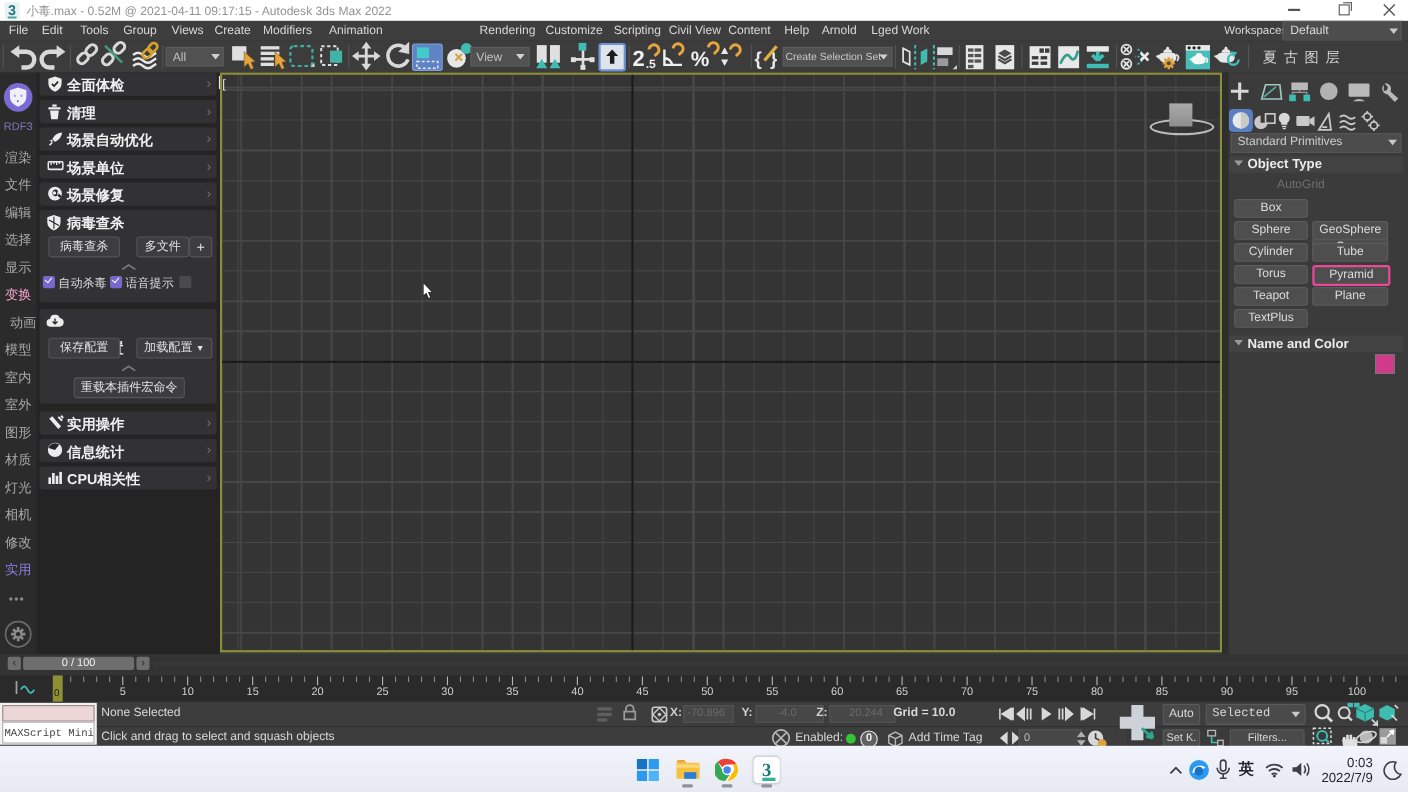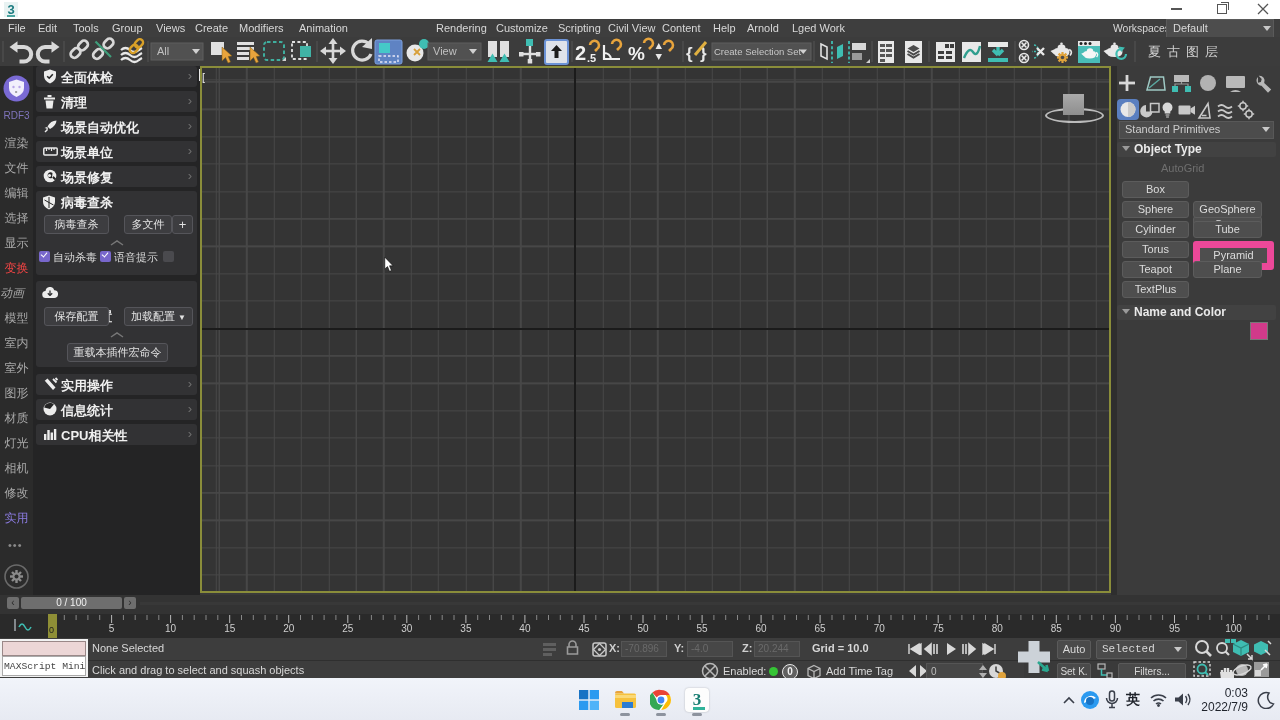--- a/index.html
+++ b/index.html
@@ -18,20 +18,21 @@
 </style>
 </head>
 <body>
 
 <div class="abs" style="left:0;top:0;width:1280px;height:19px;background:#ffffff;">
   <svg class="abs" style="left:4px;top:2px" width="14" height="15" viewBox="0 0 14 15">
     <rect x="0" y="0" width="14" height="15" fill="#e8f2f2"></rect>
     <text x="7" y="12" font-size="13" font-weight="bold" fill="#1b7b80" text-anchor="middle" font-family="Liberation Sans">3</text>
     <rect x="3" y="13" width="8" height="2" fill="#4aa5a0"></rect>
   </svg>
+  <div class="abs" style="left:24px;top:3px;font-size:11px;color:#929292;">小毒.max - 0.52M @ 2021-04-11 09:17:15 - Autodesk 3ds Max 2022</div>
   <div class="abs" style="left:1171px;top:8px;width:11px;height:1.5px;background:#555;"></div>
   <div class="abs" style="left:1217px;top:4px;width:8px;height:8px;border:1.2px solid #555;"></div>
   <div class="abs" style="left:1221px;top:2px;width:7px;height:7px;border:1.2px solid #555;border-left:none;border-bottom:none;"></div>
   <svg class="abs" style="left:1256px;top:2px" width="14" height="14">
       <path d="M2 2 L12 12 M12 2 L2 12" stroke="#555" stroke-width="1.3"></path>
     </svg>
 </div>
 
 <div class="abs" style="left:0;top:19px;width:1280px;height:18px;background:#3e3e3e;border-bottom:1px solid #2e2e2e;">
   <div class="abs" id="menuitems" style="left:0;top:3px;font-size:11px;color:#d8d8d8;white-space:nowrap;">
@@ -279,22 +280,22 @@
       <circle cx="16.5" cy="12" r="1.2" fill="#b9a8e8"></circle>
     <path d="M12.5 16 l2 1 l-2 1 z" fill="#555"></path>
   </svg>
   <div id="tablabels">
       <div style="position:absolute;left:0;top:44px;width:33px;text-align:center;font-size:10px;color:#7f74bc;">RDF3</div>
       <div style="position:absolute;left:0;top:69px;width:33px;text-align:center;font-size:12px;color:#a8a8a8;">渲染</div>
       <div style="position:absolute;left:0;top:94px;width:33px;text-align:center;font-size:12px;color:#a8a8a8;">文件</div>
       <div style="position:absolute;left:0;top:119px;width:33px;text-align:center;font-size:12px;color:#a8a8a8;">编辑</div>
       <div style="position:absolute;left:0;top:144px;width:33px;text-align:center;font-size:12px;color:#a8a8a8;">选择</div>
       <div style="position:absolute;left:0;top:169px;width:33px;text-align:center;font-size:12px;color:#a8a8a8;">显示</div>
-      <div style="position:absolute;left:0;top:194px;width:33px;text-align:center;font-size:12px;color:#ef4444;">变换</div>
-      <div style="position:absolute;left:0;top:219px;width:33px;text-align:left;font-size:12px;color:#a8a8a8;font-style:italic;">动画</div>
+      <div style="position:absolute;left:0;top:194px;width:33px;text-align:center;font-size:12px;color:#f9a8d4;">变换</div>
+      <div style="position:absolute;left:0;top:219px;width:33px;text-align:right;font-size:12px;color:#a8a8a8;">动画</div>
       <div style="position:absolute;left:0;top:244px;width:33px;text-align:center;font-size:12px;color:#a8a8a8;">模型</div>
       <div style="position:absolute;left:0;top:269px;width:33px;text-align:center;font-size:12px;color:#a8a8a8;">室内</div>
       <div style="position:absolute;left:0;top:294px;width:33px;text-align:center;font-size:12px;color:#a8a8a8;">室外</div>
       <div style="position:absolute;left:0;top:319px;width:33px;text-align:center;font-size:12px;color:#a8a8a8;">图形</div>
       <div style="position:absolute;left:0;top:344px;width:33px;text-align:center;font-size:12px;color:#a8a8a8;">材质</div>
       <div style="position:absolute;left:0;top:369px;width:33px;text-align:center;font-size:12px;color:#a8a8a8;">灯光</div>
       <div style="position:absolute;left:0;top:394px;width:33px;text-align:center;font-size:12px;color:#a8a8a8;">相机</div>
       <div style="position:absolute;left:0;top:419px;width:33px;text-align:center;font-size:12px;color:#a8a8a8;">修改</div>
       <div style="position:absolute;left:0;top:444px;width:33px;text-align:center;font-size:12px;color:#8d7de4;">实用</div>
     </div>
@@ -528,21 +529,21 @@
   </div>
   <div class="abs" style="left:50px;top:96px;font-size:11px;color:#6f6f6f;">AutoGrid</div>
   <div id="otbtns">
       <div style="position:absolute;left:11px;top:115px;width:65px;height:15px;background:#4e4e4e;border:1px solid #5c5c5c;border-radius:3px;color:#dcdcdc;font-size:11px;text-align:center;line-height:15px;">Box</div>
       <div style="position:absolute;left:82px;top:115px;width:67px;height:15px;background:#4e4e4e;border:1px solid #5c5c5c;border-radius:3px;color:#dcdcdc;font-size:11px;text-align:center;line-height:15px;margin-top:35px;">Cone</div>
       <div style="position:absolute;left:11px;top:135px;width:65px;height:15px;background:#4e4e4e;border:1px solid #5c5c5c;border-radius:3px;color:#dcdcdc;font-size:11px;text-align:center;line-height:15px;">Sphere</div>
       <div style="position:absolute;left:82px;top:135px;width:67px;height:15px;background:#4e4e4e;border:1px solid #5c5c5c;border-radius:3px;color:#dcdcdc;font-size:11px;text-align:center;line-height:15px;">GeoSphere</div>
       <div style="position:absolute;left:11px;top:155px;width:65px;height:15px;background:#4e4e4e;border:1px solid #5c5c5c;border-radius:3px;color:#dcdcdc;font-size:11px;text-align:center;line-height:15px;">Cylinder</div>
       <div style="position:absolute;left:82px;top:155px;width:67px;height:15px;background:#4e4e4e;border:1px solid #5c5c5c;border-radius:3px;color:#dcdcdc;font-size:11px;text-align:center;line-height:15px;">Tube</div>
       <div style="position:absolute;left:11px;top:175px;width:65px;height:15px;background:#4e4e4e;border:1px solid #5c5c5c;border-radius:3px;color:#dcdcdc;font-size:11px;text-align:center;line-height:15px;">Torus</div>
-      <div style="position:absolute;left:82px;top:175px;width:67px;height:15px;background:#4e4e4e;border:7px solid #ec4899;border-radius:3px;color:#dcdcdc;font-size:11px;text-align:center;line-height:15px;">Pyramid</div>
+      <div style="position:absolute;left:82px;top:175px;width:67px;height:15px;background:#4e4e4e;border:2px solid #ec4899;border-radius:3px;color:#dcdcdc;font-size:11px;text-align:center;line-height:15px;">Pyramid</div>
       <div style="position:absolute;left:11px;top:195px;width:65px;height:15px;background:#4e4e4e;border:1px solid #5c5c5c;border-radius:3px;color:#dcdcdc;font-size:11px;text-align:center;line-height:15px;">Teapot</div>
       <div style="position:absolute;left:82px;top:195px;width:67px;height:15px;background:#4e4e4e;border:1px solid #5c5c5c;border-radius:3px;color:#dcdcdc;font-size:11px;text-align:center;line-height:15px;">Plane</div>
       <div style="position:absolute;left:11px;top:215px;width:65px;height:15px;background:#4e4e4e;border:1px solid #5c5c5c;border-radius:3px;color:#dcdcdc;font-size:11px;text-align:center;line-height:15px;">TextPlus</div>
     </div>
 
   <div class="abs" style="left:6px;top:239px;width:159px;height:15px;background:#424242;border-radius:2px;">
     <div class="abs" style="left:5px;top:4px;width:0;height:0;border-left:4px solid transparent;border-right:4px solid transparent;border-top:5px solid #9a9a9a;"></div>
     <div class="abs" style="left:17px;top:0px;font-size:12px;font-weight:bold;color:#eaeaea;">Name and Color</div>
   </div>
   <div class="abs" style="left:139px;top:256px;width:16px;height:16px;background:#d13a8a;border:1px solid #777;"></div>
@@ -698,23 +699,23 @@
         <rect x="3" y="15" width="9" height="3"></rect>
       </g>
     <path d="M29 9 v-2.5 a3.5 3.5 0 0 1 7 0 v2.5 M27.5 9 h10 v7 h-10 z" fill="none" stroke="#9a9a9a" stroke-width="1.6"></path>
     <rect x="53" y="5" width="13" height="13" rx="2" fill="none" stroke="#c8c8c8" stroke-width="1.5"></rect>
     <path d="M59.5 5.5 l6 6 l-6 6 l-6 -6 z" fill="none" stroke="#c8c8c8" stroke-width="1.3"></path>
     <circle cx="59.5" cy="11.5" r="1.6" fill="#c8c8c8"></circle>
   </svg>
   <div class="abs" style="left:609px;top:4px;font-size:11px;font-weight:bold;color:#cfcfcf;">X:</div>
   <div class="abs" style="left:621px;top:3px;width:41px;height:14px;background:#474747;border:1px solid #555;color:#6a6a6a;font-size:10px;line-height:14px;padding-left:3px;">-70.896</div>
   <div class="abs" style="left:674px;top:4px;font-size:11px;font-weight:bold;color:#cfcfcf;">Y:</div>
-  <div class="abs" style="left:687px;top:3px;width:41px;height:14px;background:#474747;border:1px solid #555;color:#6a6a6a;font-size:10px;line-height:14px;padding-left:3px;">-4.0</div>
+  <div class="abs" style="left:687px;top:3px;width:41px;height:14px;background:#474747;border:1px solid #555;color:#6a6a6a;font-size:10px;line-height:14px;padding-left:19px;">-4.0</div>
   <div class="abs" style="left:742px;top:4px;font-size:11px;font-weight:bold;color:#cfcfcf;">Z:</div>
-  <div class="abs" style="left:754px;top:3px;width:41px;height:14px;background:#474747;border:1px solid #555;color:#6a6a6a;font-size:10px;line-height:14px;padding-left:3px;">20.244</div>
+  <div class="abs" style="left:754px;top:3px;width:41px;height:14px;background:#474747;border:1px solid #555;color:#6a6a6a;font-size:10px;line-height:14px;padding-left:17px;">20.244</div>
   <div class="abs" style="left:812px;top:4px;font-size:11px;font-weight:bold;color:#d8d8d8;">Grid = 10.0</div>
   <svg class="abs" style="left:905px;top:0" width="100" height="22" fill="#d8d8d8">
     <path d="M4 6 v10 M14 6 l-8 5 l8 5 z M16 6 l-8 5 l8 5 z" stroke="#d8d8d8" stroke-width="1.4" fill="#d8d8d8"></path>
     <path d="M26 6 l-6 5 l6 5 z M29 6 v10 M32 6 v10" stroke="#d8d8d8" stroke-width="1.6"></path>
     <path d="M42 5 l9 6 l-9 6 z"></path>
     <path d="M58 6 v10 M61 6 v10 M64 6 l6 5 l-6 5 z" stroke="#d8d8d8" stroke-width="1.6"></path>
     <path d="M78 6 l8 5 l-8 5 z M80 6 l8 5 l-8 5 z M90 6 v10" stroke="#d8d8d8" stroke-width="1.4"></path>
   </svg>
   <div class="abs" style="left:1057px;top:2px;width:32px;height:17px;background:#4a4a4a;border:1px solid #5a5a5a;border-radius:2px;color:#d8d8d8;font-size:11px;text-align:center;line-height:17px;">Auto</div>
   <div class="abs" style="left:1096px;top:2px;width:89px;height:17px;background:#4a4a4a;border:1px solid #5a5a5a;border-radius:2px;">

